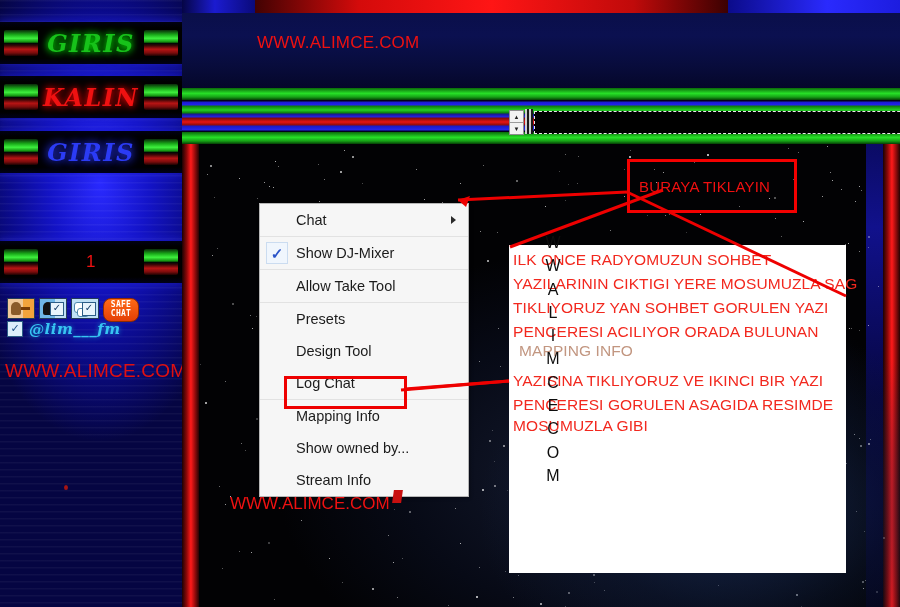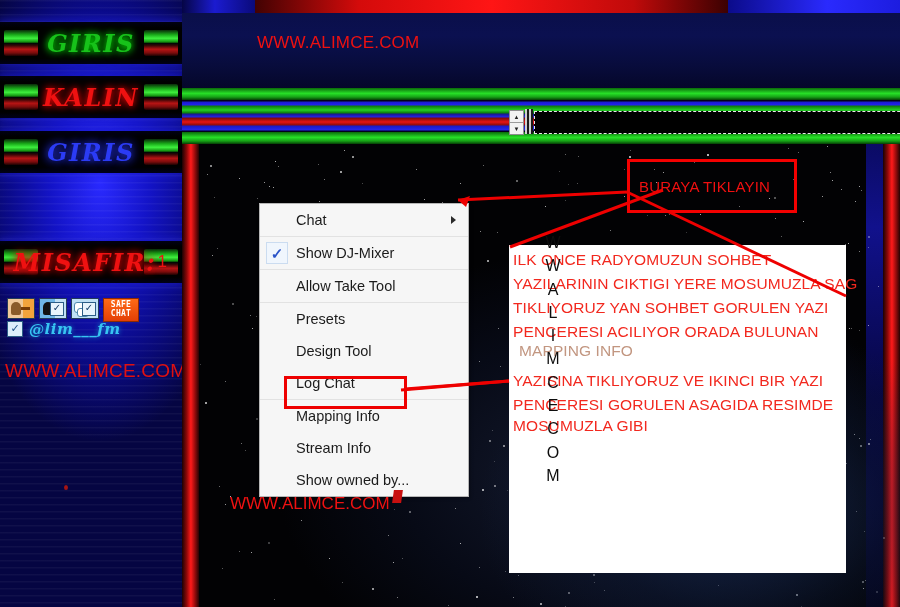--- a/index.html
+++ b/index.html
@@ -107,21 +107,21 @@
     position: absolute; left: 2px; top: 3px; width: 13px; height: 9px;
     background: #fff; border: 1px solid #4c87ad; border-radius: 3px;
   }
   .pixicon .bubble2 {
     position: absolute; left: 5px; top: 9px; width: 10px; height: 7px;
     background: #fff; border: 1px solid #4c87ad; border-radius: 3px;
   }
   .safechat {
     width: 34px; height: 21px;
     background: linear-gradient(to bottom, #ff6a16, #e33f05);
-    border: 1px solid #8c2a02; border-radius: 0;
+    border: 1px solid #8c2a02; border-radius: 8px;
     color: #fff; font-size: 8px; font-weight: bold; line-height: 9px;
     text-align: center; padding-top: 1px; letter-spacing: 0.3px;
     font-family: "DejaVu Sans Mono", monospace;
   }
   #nick-row {
     position: absolute; left: 7px; top: 320px;
     display: flex; align-items: center; gap: 6px;
   }
   #nick-row .cb {
     width: 14px; height: 14px; background: #dceefb;
@@ -381,21 +381,20 @@
       <div class="label blue">
         <span>GIRIS</span>
       </div>
     </div>
 
 
     <div class="nav-row" style="top:241px">
       <div class="cap left"></div>
       <div class="cap right"></div>
       <div class="label red">
-        <span>MISAFIR:</span>
           <span class="count">1</span>
       </div>
     </div>
 
     <div id="icon-strip">
       <div class="pixicon user">
         <div class="head"></div>
         <div class="minus"></div>
       </div>
       <div class="pixicon dj">
@@ -819,25 +818,25 @@
 
     <div class="mi">
       <span class="txt">Log Chat</span>
     </div>
 
     <div class="mi sep">
       <span class="txt">Mapping Info</span>
     </div>
 
     <div class="mi">
+      <span class="txt">Show owned by...</span>
+    </div>
+
+    <div class="mi">
       <span class="txt">Stream Info</span>
-    </div>
-
-    <div class="mi">
-      <span class="txt">Show owned by...</span>
     </div>
   </div>
   <div id="highlight-map"></div>
 
   <div id="info-panel">
     <div class="line" style="top:6px">ILK ONCE RADYOMUZUN SOHBET</div>
     <div class="line" style="top:30px">YAZILARININ CIKTIGI YERE MOSUMUZLA SAG</div>
     <div class="line" style="top:54px">TIKLIYORUZ  YAN SOHBET GORULEN YAZI</div>
     <div class="line" style="top:78px">PENCERESI ACILIYOR  ORADA BULUNAN</div>
     <div class="line mapping" style="top:97px">MAPPING INFO</div>

